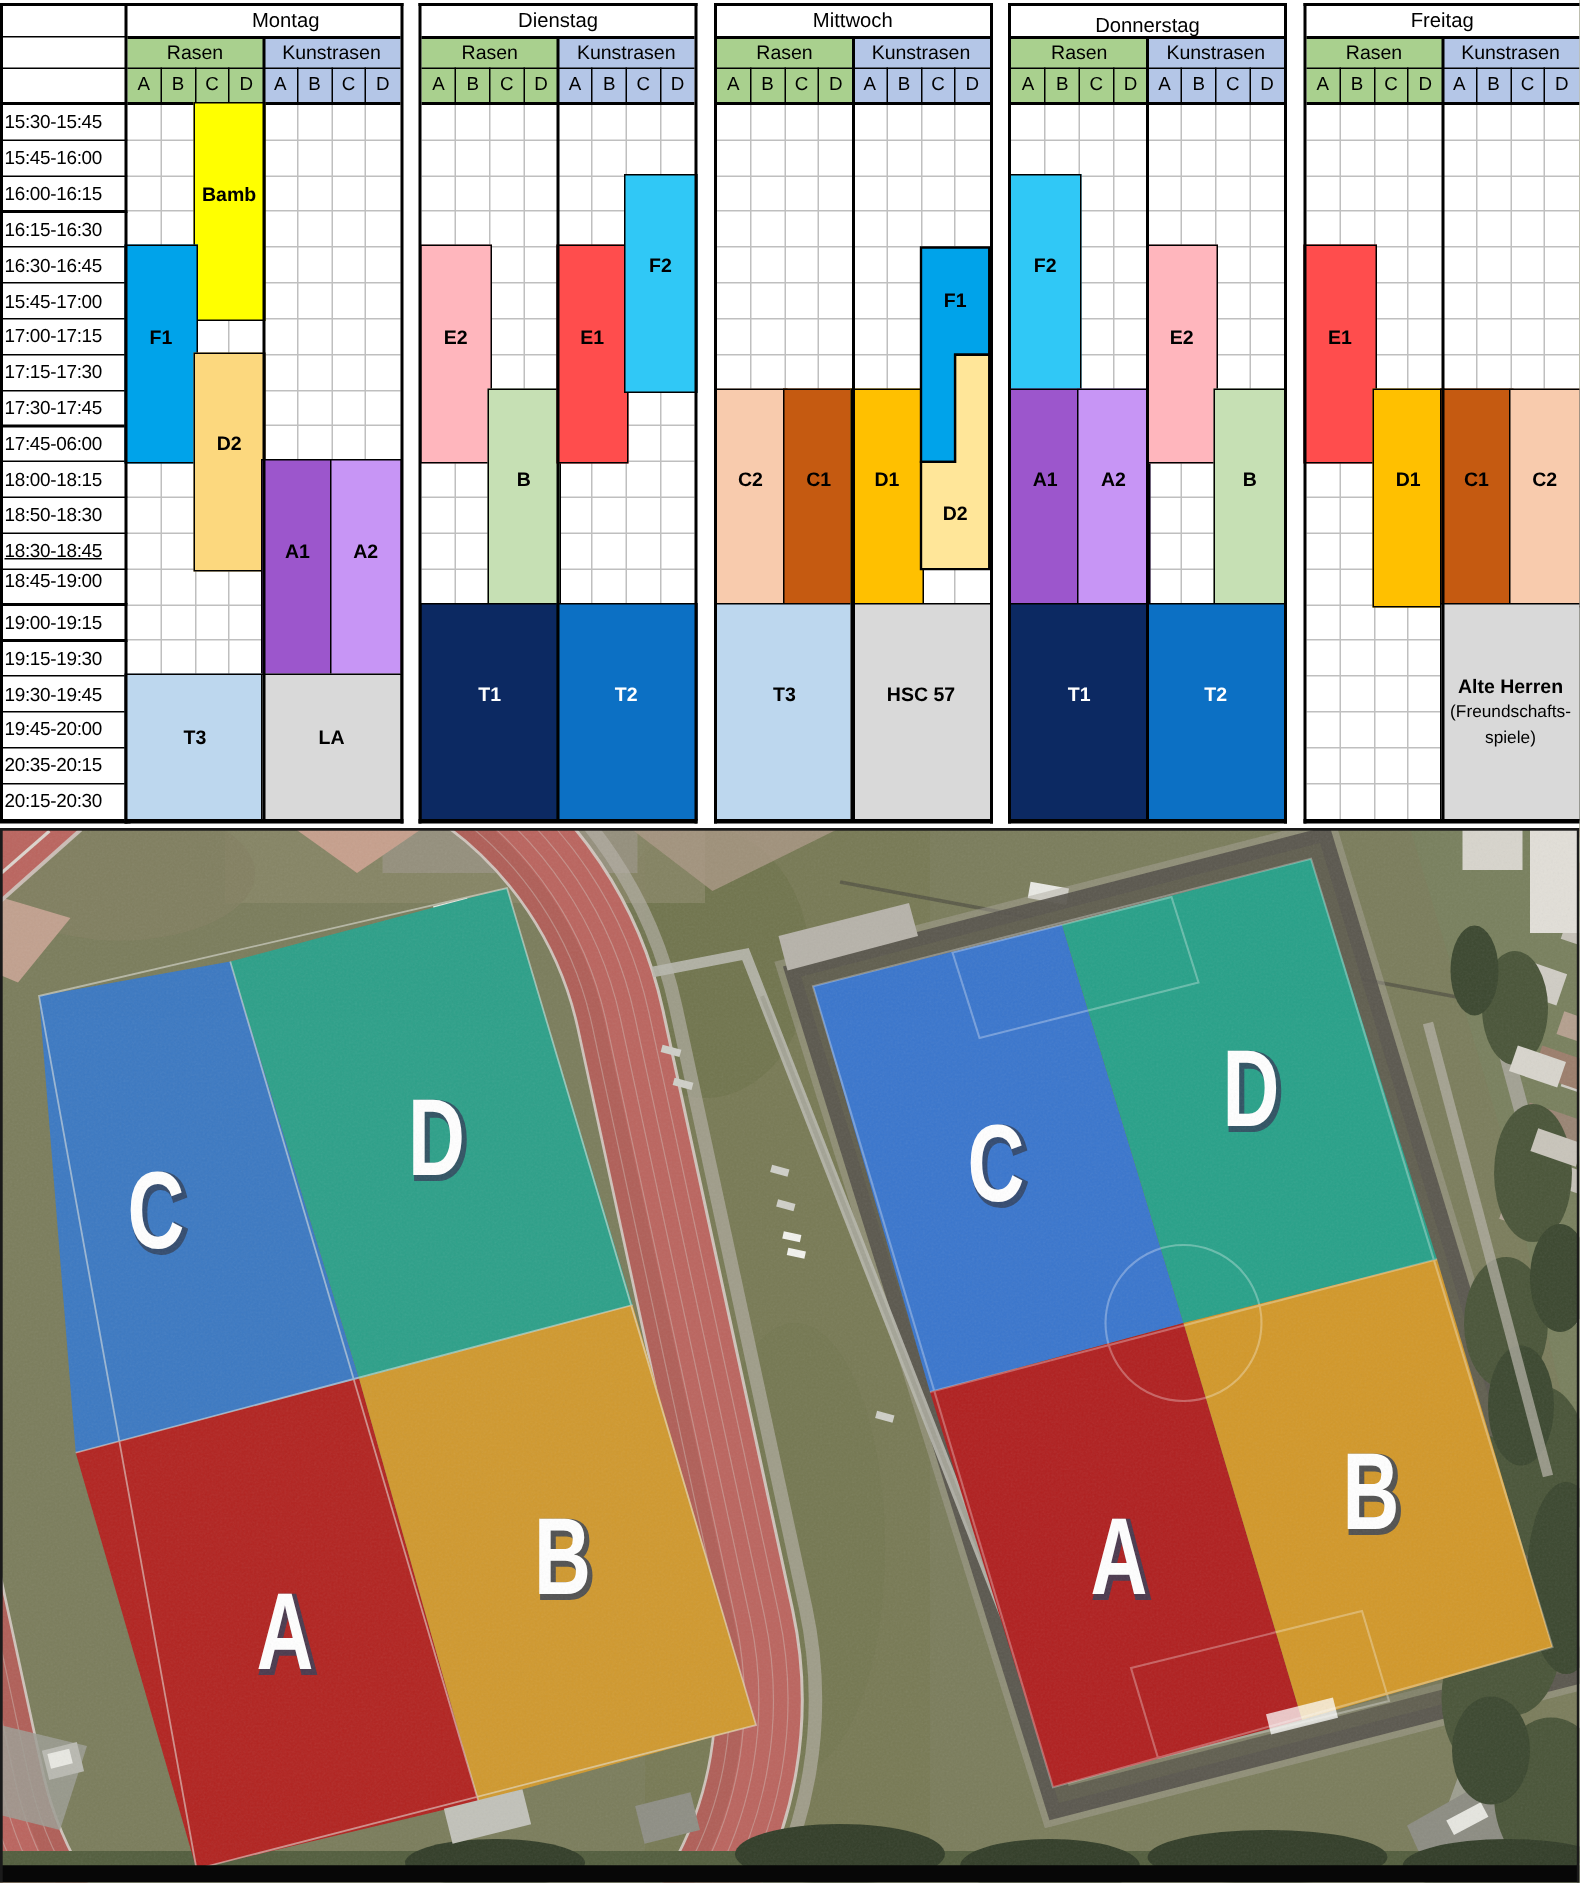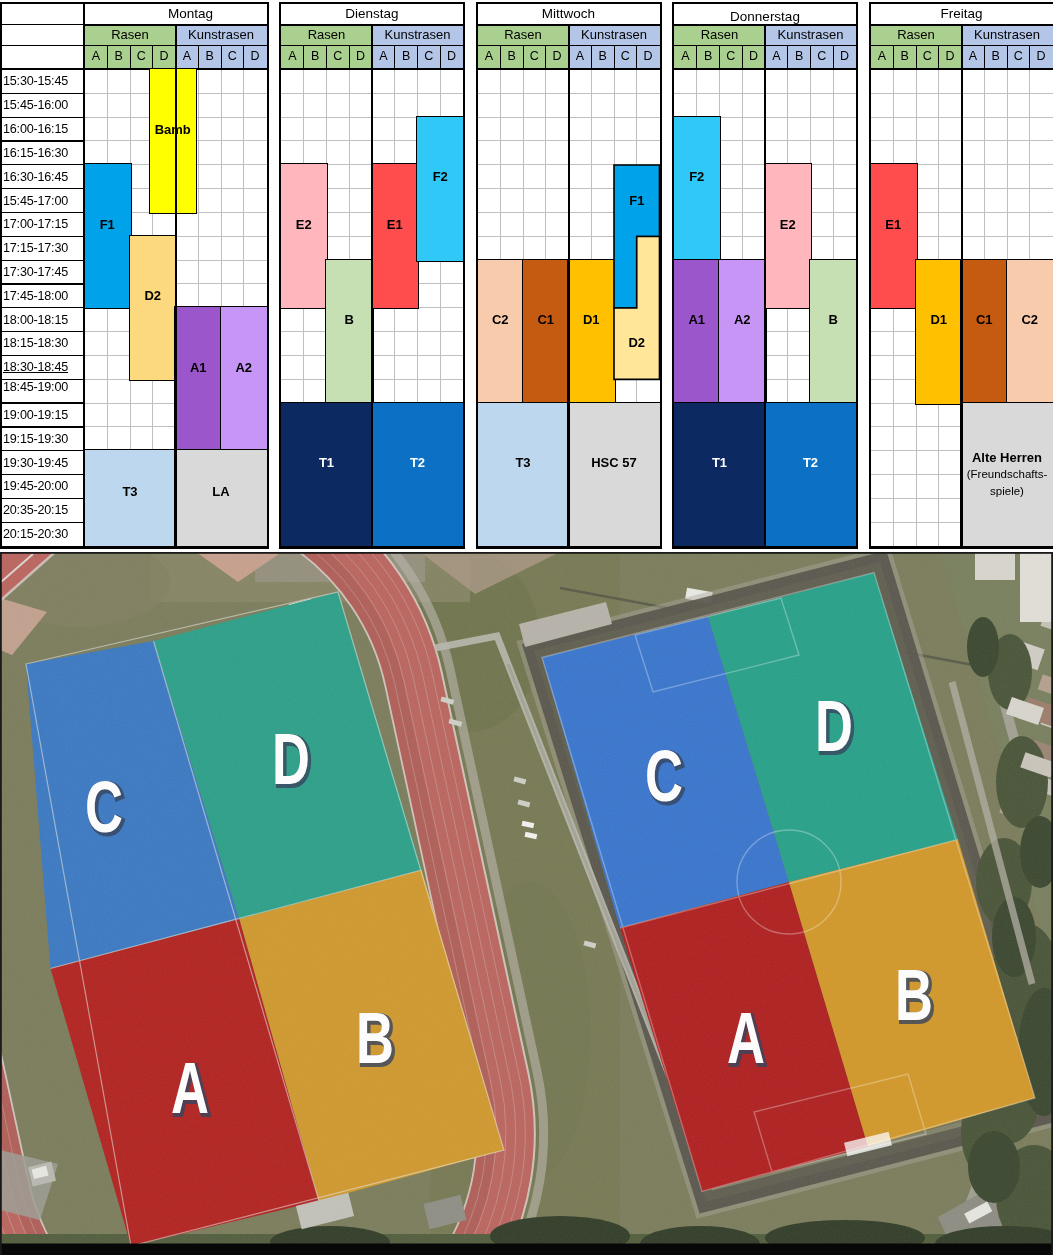--- a/index.html
+++ b/index.html
@@ -31,23 +31,23 @@
 <div style="position:absolute;left:0.00px;top:521.57px;width:84.50px;height:1.30px;background:#000;"></div>
 <div style="position:absolute;left:3.00px;top:69.50px;width:80.50px;height:23.82px;display:flex;align-items:center;font-size:12.6px;letter-spacing:-0.2px;">15:30-15:45</div>
 <div style="position:absolute;left:3.00px;top:93.33px;width:80.50px;height:23.82px;display:flex;align-items:center;font-size:12.6px;letter-spacing:-0.2px;">15:45-16:00</div>
 <div style="position:absolute;left:3.00px;top:117.15px;width:80.50px;height:23.82px;display:flex;align-items:center;font-size:12.6px;letter-spacing:-0.2px;">16:00-16:15</div>
 <div style="position:absolute;left:3.00px;top:140.97px;width:80.50px;height:23.82px;display:flex;align-items:center;font-size:12.6px;letter-spacing:-0.2px;">16:15-16:30</div>
 <div style="position:absolute;left:3.00px;top:164.80px;width:80.50px;height:23.82px;display:flex;align-items:center;font-size:12.6px;letter-spacing:-0.2px;">16:30-16:45</div>
 <div style="position:absolute;left:3.00px;top:188.62px;width:80.50px;height:23.82px;display:flex;align-items:center;font-size:12.6px;letter-spacing:-0.2px;">15:45-17:00</div>
 <div style="position:absolute;left:3.00px;top:212.45px;width:80.50px;height:23.82px;display:flex;align-items:center;font-size:12.6px;letter-spacing:-0.2px;">17:00-17:15</div>
 <div style="position:absolute;left:3.00px;top:236.28px;width:80.50px;height:23.82px;display:flex;align-items:center;font-size:12.6px;letter-spacing:-0.2px;">17:15-17:30</div>
 <div style="position:absolute;left:3.00px;top:260.10px;width:80.50px;height:23.82px;display:flex;align-items:center;font-size:12.6px;letter-spacing:-0.2px;">17:30-17:45</div>
-<div style="position:absolute;left:3.00px;top:283.92px;width:80.50px;height:23.82px;display:flex;align-items:center;font-size:12.6px;letter-spacing:-0.2px;">17:45-18:00</div>
+<div style="position:absolute;left:3.00px;top:283.92px;width:80.50px;height:23.82px;display:flex;align-items:center;font-size:12.6px;letter-spacing:-0.2px;">17:45-06:00</div>
 <div style="position:absolute;left:3.00px;top:307.75px;width:80.50px;height:23.82px;display:flex;align-items:center;font-size:12.6px;letter-spacing:-0.2px;">18:00-18:15</div>
-<div style="position:absolute;left:3.00px;top:331.57px;width:80.50px;height:23.82px;display:flex;align-items:center;font-size:12.6px;letter-spacing:-0.2px;">18:15-18:30</div>
+<div style="position:absolute;left:3.00px;top:331.57px;width:80.50px;height:23.82px;display:flex;align-items:center;font-size:12.6px;letter-spacing:-0.2px;">18:50-18:30</div>
 <div style="position:absolute;left:3.00px;top:355.40px;width:80.50px;height:23.82px;display:flex;align-items:center;font-size:12.6px;letter-spacing:-0.2px;text-decoration:underline;">18:30-18:45</div>
 <div style="position:absolute;left:3.00px;top:379.22px;width:80.50px;height:16px;display:flex;align-items:center;font-size:12.6px;letter-spacing:-0.2px;">18:45-19:00</div>
 <div style="position:absolute;left:3.00px;top:403.05px;width:80.50px;height:23.82px;display:flex;align-items:center;font-size:12.6px;letter-spacing:-0.2px;">19:00-19:15</div>
 <div style="position:absolute;left:3.00px;top:426.88px;width:80.50px;height:23.82px;display:flex;align-items:center;font-size:12.6px;letter-spacing:-0.2px;">19:15-19:30</div>
 <div style="position:absolute;left:3.00px;top:450.70px;width:80.50px;height:23.82px;display:flex;align-items:center;font-size:12.6px;letter-spacing:-0.2px;">19:30-19:45</div>
 <div style="position:absolute;left:3.00px;top:474.52px;width:80.50px;height:23.82px;display:flex;align-items:center;font-size:12.6px;letter-spacing:-0.2px;">19:45-20:00</div>
 <div style="position:absolute;left:3.00px;top:498.35px;width:80.50px;height:23.82px;display:flex;align-items:center;font-size:12.6px;letter-spacing:-0.2px;">20:35-20:15</div>
 <div style="position:absolute;left:3.00px;top:522.17px;width:80.50px;height:23.82px;display:flex;align-items:center;font-size:12.6px;letter-spacing:-0.2px;">20:15-20:30</div>
 <div style="position:absolute;left:84.50px;top:24.00px;width:91.00px;height:43.50px;background:#A9D08E;"></div>
 <div style="position:absolute;left:175.50px;top:24.00px;width:91.00px;height:43.50px;background:#B4C6E7;"></div>
@@ -90,21 +90,21 @@
 <div style="position:absolute;left:84.50px;top:24.00px;width:182.00px;height:1.50px;background:#000;"></div>
 <div style="position:absolute;left:84.50px;top:44.50px;width:182.00px;height:1.20px;background:#000;"></div>
 <div style="position:absolute;left:84.50px;top:67.50px;width:182.00px;height:2.00px;background:#000;"></div>
 <div style="position:absolute;left:106.75px;top:44.50px;width:1.10px;height:23.00px;background:#000;"></div>
 <div style="position:absolute;left:129.50px;top:44.50px;width:1.10px;height:23.00px;background:#000;"></div>
 <div style="position:absolute;left:152.25px;top:44.50px;width:1.10px;height:23.00px;background:#000;"></div>
 <div style="position:absolute;left:197.75px;top:44.50px;width:1.10px;height:23.00px;background:#000;"></div>
 <div style="position:absolute;left:220.50px;top:44.50px;width:1.10px;height:23.00px;background:#000;"></div>
 <div style="position:absolute;left:243.25px;top:44.50px;width:1.10px;height:23.00px;background:#000;"></div>
 
-<div style="position:absolute;left:128.50px;top:68.00px;width:48.50px;height:145.95px;background:#FFFF00;border:1.5px solid #000;display:flex;align-items:center;justify-content:center;font-size:13px;font-weight:bold;color:#000;text-align:center;padding-bottom:23.8px;margin-left:20px;">Bamb</div>
+<div style="position:absolute;left:128.50px;top:68.00px;width:48.50px;height:145.95px;background:#FFFF00;border:1.5px solid #000;display:flex;align-items:center;justify-content:center;font-size:13px;font-weight:bold;color:#000;text-align:center;padding-bottom:23.8px;">Bamb</div>
 <div style="position:absolute;left:83.00px;top:163.30px;width:48.50px;height:145.95px;background:#00A3EA;border:1.5px solid #000;display:flex;align-items:center;justify-content:center;font-size:13px;font-weight:bold;color:#000;text-align:center;padding-bottom:23.8px;">F1</div>
 <div style="position:absolute;left:128.50px;top:234.78px;width:48.50px;height:145.95px;background:#FCD87E;border:1.5px solid #000;display:flex;align-items:center;justify-content:center;font-size:13px;font-weight:bold;color:#000;text-align:center;padding-bottom:23.8px;">D2</div>
 <div style="position:absolute;left:174.00px;top:306.25px;width:48.50px;height:145.95px;background:#9C56CC;border:1.5px solid #000;display:flex;align-items:center;justify-content:center;font-size:13px;font-weight:bold;color:#000;text-align:center;padding-bottom:23.8px;">A1</div>
 <div style="position:absolute;left:219.50px;top:306.25px;width:48.50px;height:145.95px;background:#C795F5;border:1.5px solid #000;display:flex;align-items:center;justify-content:center;font-size:13px;font-weight:bold;color:#000;text-align:center;padding-bottom:23.8px;">A2</div>
 <div style="position:absolute;left:83.00px;top:449.20px;width:94.00px;height:98.30px;background:#BDD7EE;border:1.5px solid #000;display:flex;align-items:center;justify-content:center;font-size:13px;font-weight:bold;color:#000;text-align:center;padding-bottom:14.0px;">T3</div>
 <div style="position:absolute;left:174.00px;top:449.20px;width:94.00px;height:98.30px;background:#D9D9D9;border:1.5px solid #000;display:flex;align-items:center;justify-content:center;font-size:13px;font-weight:bold;color:#000;text-align:center;padding-bottom:14.0px;">LA</div>
 <div style="position:absolute;left:174.50px;top:24.00px;width:2.20px;height:522.00px;background:#000;"></div>
 <div style="position:absolute;left:82.50px;top:2.00px;width:186.00px;height:2.00px;background:#000;"></div>
 <div style="position:absolute;left:82.50px;top:546.00px;width:186.00px;height:2.50px;background:#000;"></div>
 <div style="position:absolute;left:82.50px;top:2.00px;width:2.00px;height:546.50px;background:#000;"></div>

